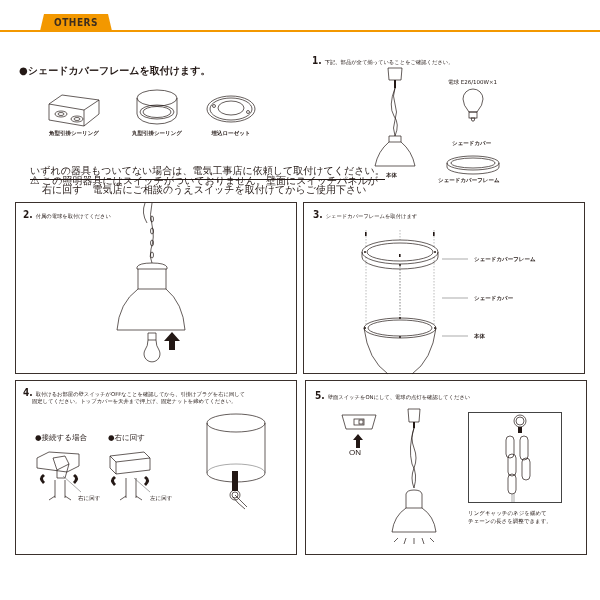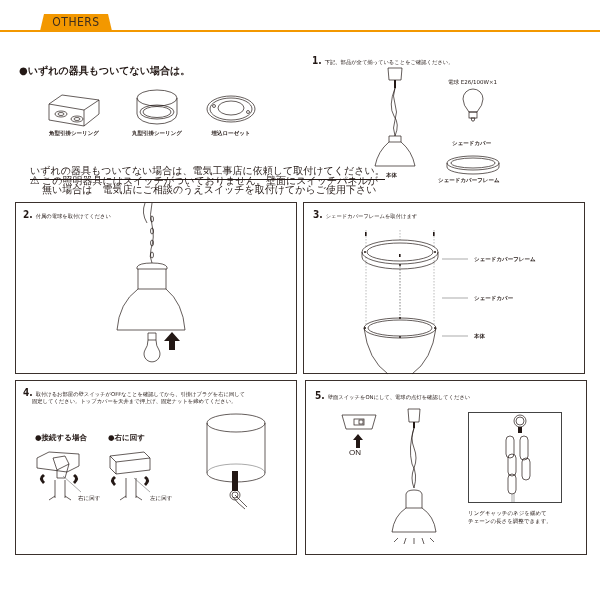--- a/index.html
+++ b/index.html
@@ -3,48 +3,48 @@
 <meta charset="utf-8">
 <style>
   * { box-sizing: border-box; margin: 0; padding: 0; }
   html, body { width: 600px; height: 600px; background: #ffffff; overflow: hidden; }
   body { position: relative; font-family: "DejaVu Sans", sans-serif; color: #231815; }
   .abs { position: absolute; }
   .header-line { left: 0; top: 30px; width: 600px; height: 2px; background: #f39800; }
   .header-tab { left: 40px; top: 14px; width: 72px; height: 17px; background: #f39800;
     clip-path: polygon(4px 0, 68px 0, 72px 100%, 0 100%); }
   .header-tab span { display: block; text-align: center; font-family: "DejaVu Sans Condensed", "DejaVu Sans", sans-serif;
-    font-weight: normal; font-size: 12px; letter-spacing: 0.5px; line-height: 17px; color: #3e2e1e; }
+    font-weight: bold; font-size: 10px; letter-spacing: 0.5px; line-height: 17px; color: #3e2e1e; }
   .title-main { left: 19px; top: 64px; font-size: 10px; font-weight: bold; white-space: nowrap; }
   .fixture-label { font-size: 5.5px; font-weight: bold; white-space: nowrap; text-align: center; }
   .notice { left: 30px; font-size: 10px; white-space: nowrap; font-weight: normal; }
   .notice-1 { top: 164px; border-bottom: 0.8px solid #231815; padding-bottom: 1px; }
   .notice-2 { top: 174px; left: 42px; text-align: right; }
   .notice-3 { top: 183px; left: 42px; }
   .warn-icon { left: 30px; top: 175px; font-size: 11px; line-height: 11px; }
   .step-title { white-space: nowrap; font-size: 5.3px; }
   .step-num { font-size: 10px; font-weight: bold; margin-right: 3px; font-family: "DejaVu Sans Condensed", "DejaVu Sans", sans-serif; }
   .box { border: 1.6px solid #3a302c; }
   .small-label { font-size: 5.5px; white-space: nowrap; font-weight: bold; }
   svg { position: absolute; overflow: visible; }
   .ln { fill: none; stroke: #231815; stroke-width: 0.7; }
   .ln-thin { fill: none; stroke: #555; stroke-width: 0.5; }
   .dash { fill: none; stroke: #777; stroke-width: 0.5; stroke-dasharray: 1.5 1.5; }
   .solid { fill: #231815; stroke: none; }
-  .bold-text { font-weight: bold; }
+  .bold-text { font-weight: normal; }
 </style>
 </head>
 <body>
 
 <div class="abs header-tab">
   <span>OTHERS</span>
 </div>
 <div class="abs header-line"></div>
 
-<div class="abs title-main">●いずれの器具もついてない場合は。</div>
+<div class="abs title-main">●シェードカバーフレームを取付けます。</div>
 
 <svg style="left:44px;top:92px;width:60px;height:40px;" viewBox="0 0 60 40">
   <path class="ln" d="M5 12 L18 3 L55 8 L55 22 L40 34 L5 28 Z"></path>
   <path class="ln" d="M5 12 L40 18 L55 8"></path>
     <path class="ln" d="M40 18 L40 34"></path>
   <ellipse class="ln" cx="17" cy="22" rx="6" ry="3"></ellipse>
     <ellipse class="ln" cx="17" cy="22" rx="3" ry="1.5"></ellipse>
   <ellipse class="ln" cx="33" cy="27" rx="6" ry="3"></ellipse>
     <ellipse class="ln" cx="33" cy="27" rx="3" ry="1.5"></ellipse>
 </svg>
@@ -63,21 +63,21 @@
   <ellipse class="ln" cx="26" cy="17" rx="21" ry="11"></ellipse>
   <ellipse class="ln" cx="26" cy="16" rx="13" ry="7"></ellipse>
   <circle class="ln" cx="9" cy="14" r="1.5"></circle>
     <circle class="ln" cx="43" cy="20" r="1.5"></circle>
 </svg>
 <div class="abs fixture-label" style="left:201px;top:130px;width:60px;">埋込ローゼット</div>
 
 <div class="abs notice notice-1">いずれの器具もついてない場合は、電気工事店に依頼して取付けてください。</div>
 <div class="abs warn-icon">⚠</div>
 <div class="abs notice notice-2">この照明器具にはスイッチがついておりません。壁面にスイッチパネルが</div>
-<div class="abs notice notice-3">無い場合は　電気店にご相談のうえスイッチを取付けてからご使用下さい</div>
+<div class="abs notice notice-3">右に回す　電気店にご相談のうえスイッチを取付けてからご使用下さい</div>
 
 <div class="abs step-title" style="left:312px;top:55px;">
   <span class="step-num">1.</span><span>下記、部品が全て揃っていることをご確認ください。</span>
 </div>
 <svg style="left:370px;top:66px;width:50px;height:104px;" viewBox="0 0 50 104">
   <path class="ln" d="M18 2 L32 2 L31 14 L19 14 Z"></path>
   <rect class="solid" x="24" y="14" width="2" height="8"></rect>
   <path class="ln" d="M25 22 Q22 30 25 38 Q28 46 25 54 Q22 62 25 70"></path>
   <path class="ln" d="M25 22 Q18 40 24 50 Q30 58 25 70"></path>
   <path class="ln" d="M19 76 L31 76 L31 70 L19 70 Z"></path>

